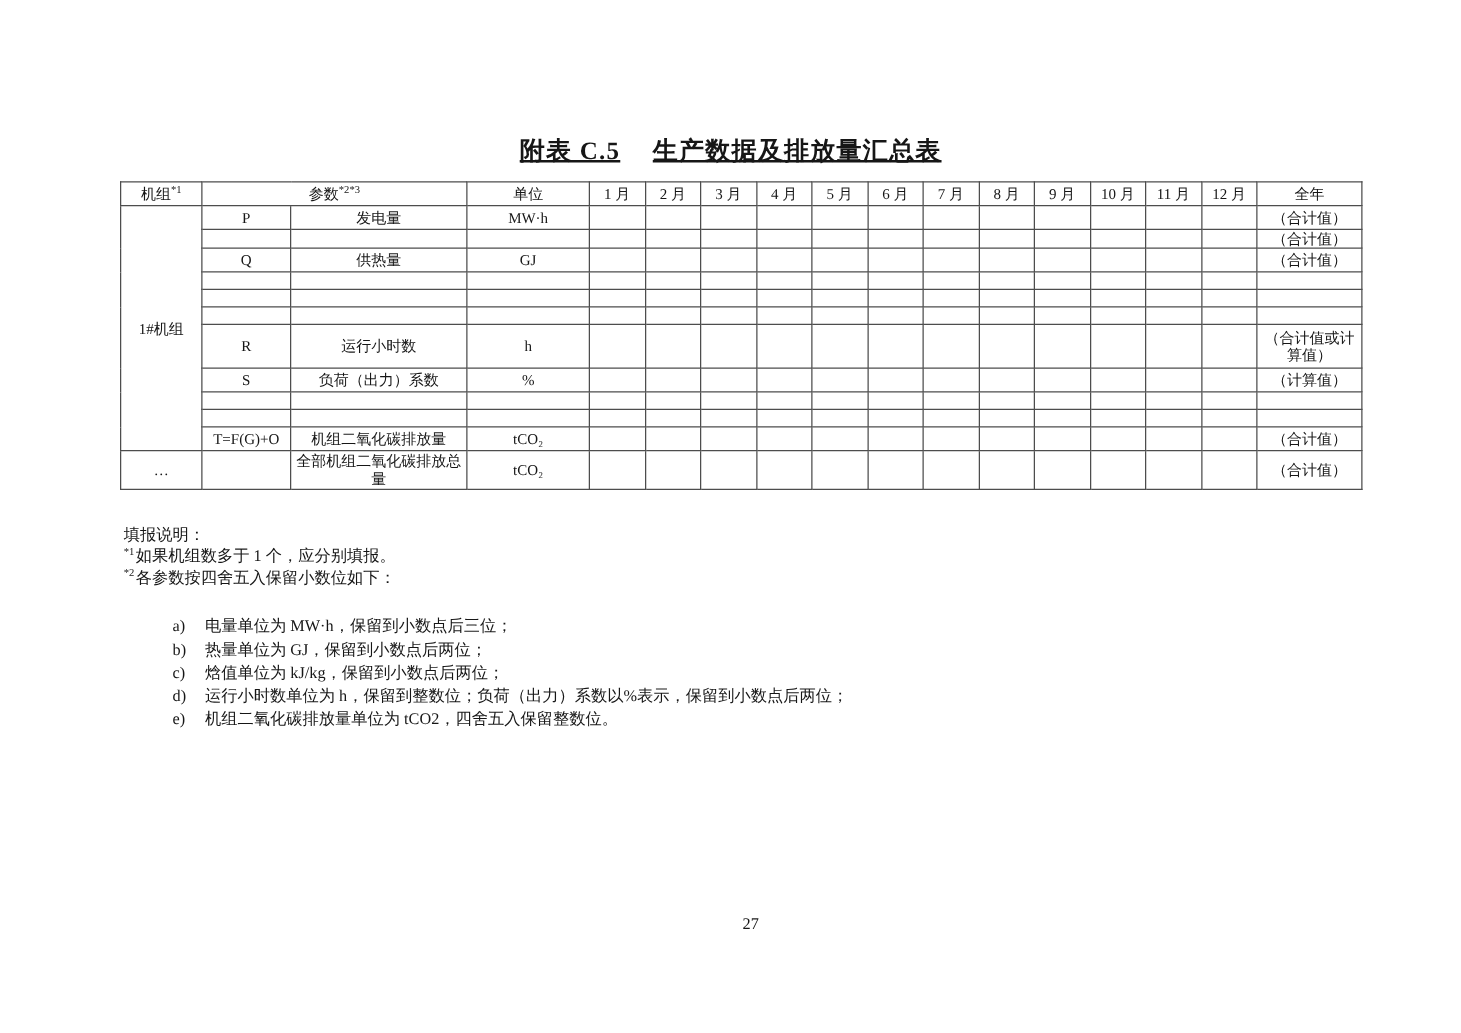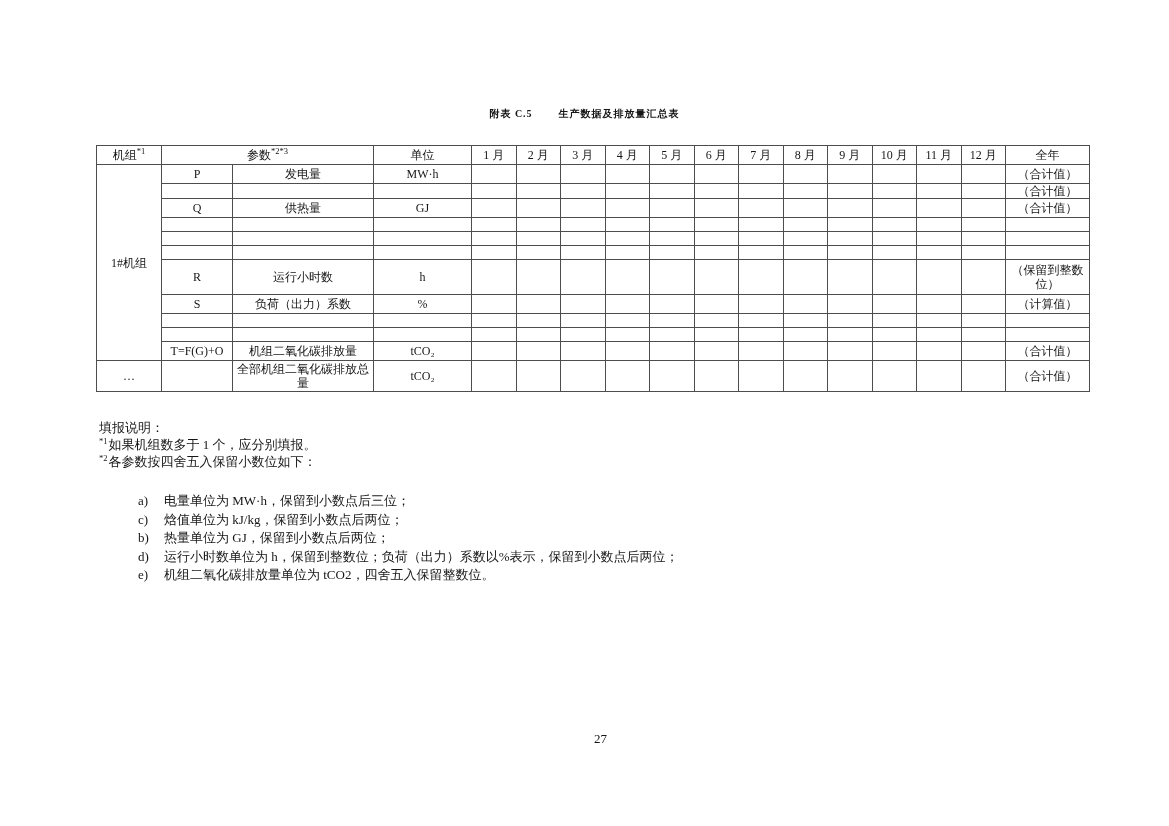--- a/index.html
+++ b/index.html
@@ -18,24 +18,25 @@
     width: 1169px;
     height: 826px;
     overflow: hidden;
   }
   .doc-title {
     position: absolute;
     top: 107px;
     left: 0;
     width: 100%;
     text-align: center;
-    font-size: 10px;
+    font-size: 20px;
     font-weight: bold;
     letter-spacing: 1px;
     white-space: nowrap;
+    text-decoration: underline;
   }
   .doc-title .title-label { margin-right: 26px; }
 
   table.main-table {
     position: absolute;
     top: 145px;
     left: 96px;
     width: 994px;
     border-collapse: collapse;
     table-layout: fixed;
@@ -264,21 +265,21 @@
           <td class="cell-month"></td>
           <td class="cell-month"></td>
           <td class="cell-month"></td>
           <td class="cell-month"></td>
           <td class="cell-month"></td>
           <td class="cell-month"></td>
           <td class="cell-month"></td>
           <td class="cell-month"></td>
           <td class="cell-month"></td>
           <td class="cell-month"></td>
-          <td class="cell-annual">（保留到整数位）</td>
+          <td class="cell-annual">（合计值或计算值）</td>
         </tr>
         <tr class="r-normal">
           <td class="cell-symbol">S</td>
           <td class="cell-name">负荷（出力）系数</td>
           <td class="cell-unit">%</td>
           <td class="cell-month"></td>
           <td class="cell-month"></td>
           <td class="cell-month"></td>
           <td class="cell-month"></td>
           <td class="cell-month"></td>
@@ -366,22 +367,22 @@
         </tr>
       </tbody>
   </table>
 
   <div class="notes">
     <div class="note-line">填报说明：</div>
     <div class="note-line"><sup class="fn-marker">*1</sup><span>如果机组数多于 1 个，应分别填报。</span></div>
     <div class="note-line"><sup class="fn-marker">*2</sup><span>各参数按四舍五入保留小数位如下：</span></div>
     <div class="note-list">
       <div class="note-item"><span class="item-label">a)</span><span>电量单位为 MW·h，保留到小数点后三位；</span></div>
+      <div class="note-item"><span class="item-label">b)</span><span>热量单位为 GJ，保留到小数点后两位；</span></div>
       <div class="note-item"><span class="item-label">c)</span><span>焓值单位为 kJ/kg，保留到小数点后两位；</span></div>
-      <div class="note-item"><span class="item-label">b)</span><span>热量单位为 GJ，保留到小数点后两位；</span></div>
       <div class="note-item"><span class="item-label">d)</span><span>运行小时数单位为 h，保留到整数位；负荷（出力）系数以%表示，保留到小数点后两位；</span></div>
       <div class="note-item"><span class="item-label">e)</span><span>机组二氧化碳排放量单位为 tCO2，四舍五入保留整数位。</span></div>
     </div>
   </div>
 
   <div class="page-number">27</div>
 
 </div>
 
 </body></html>

